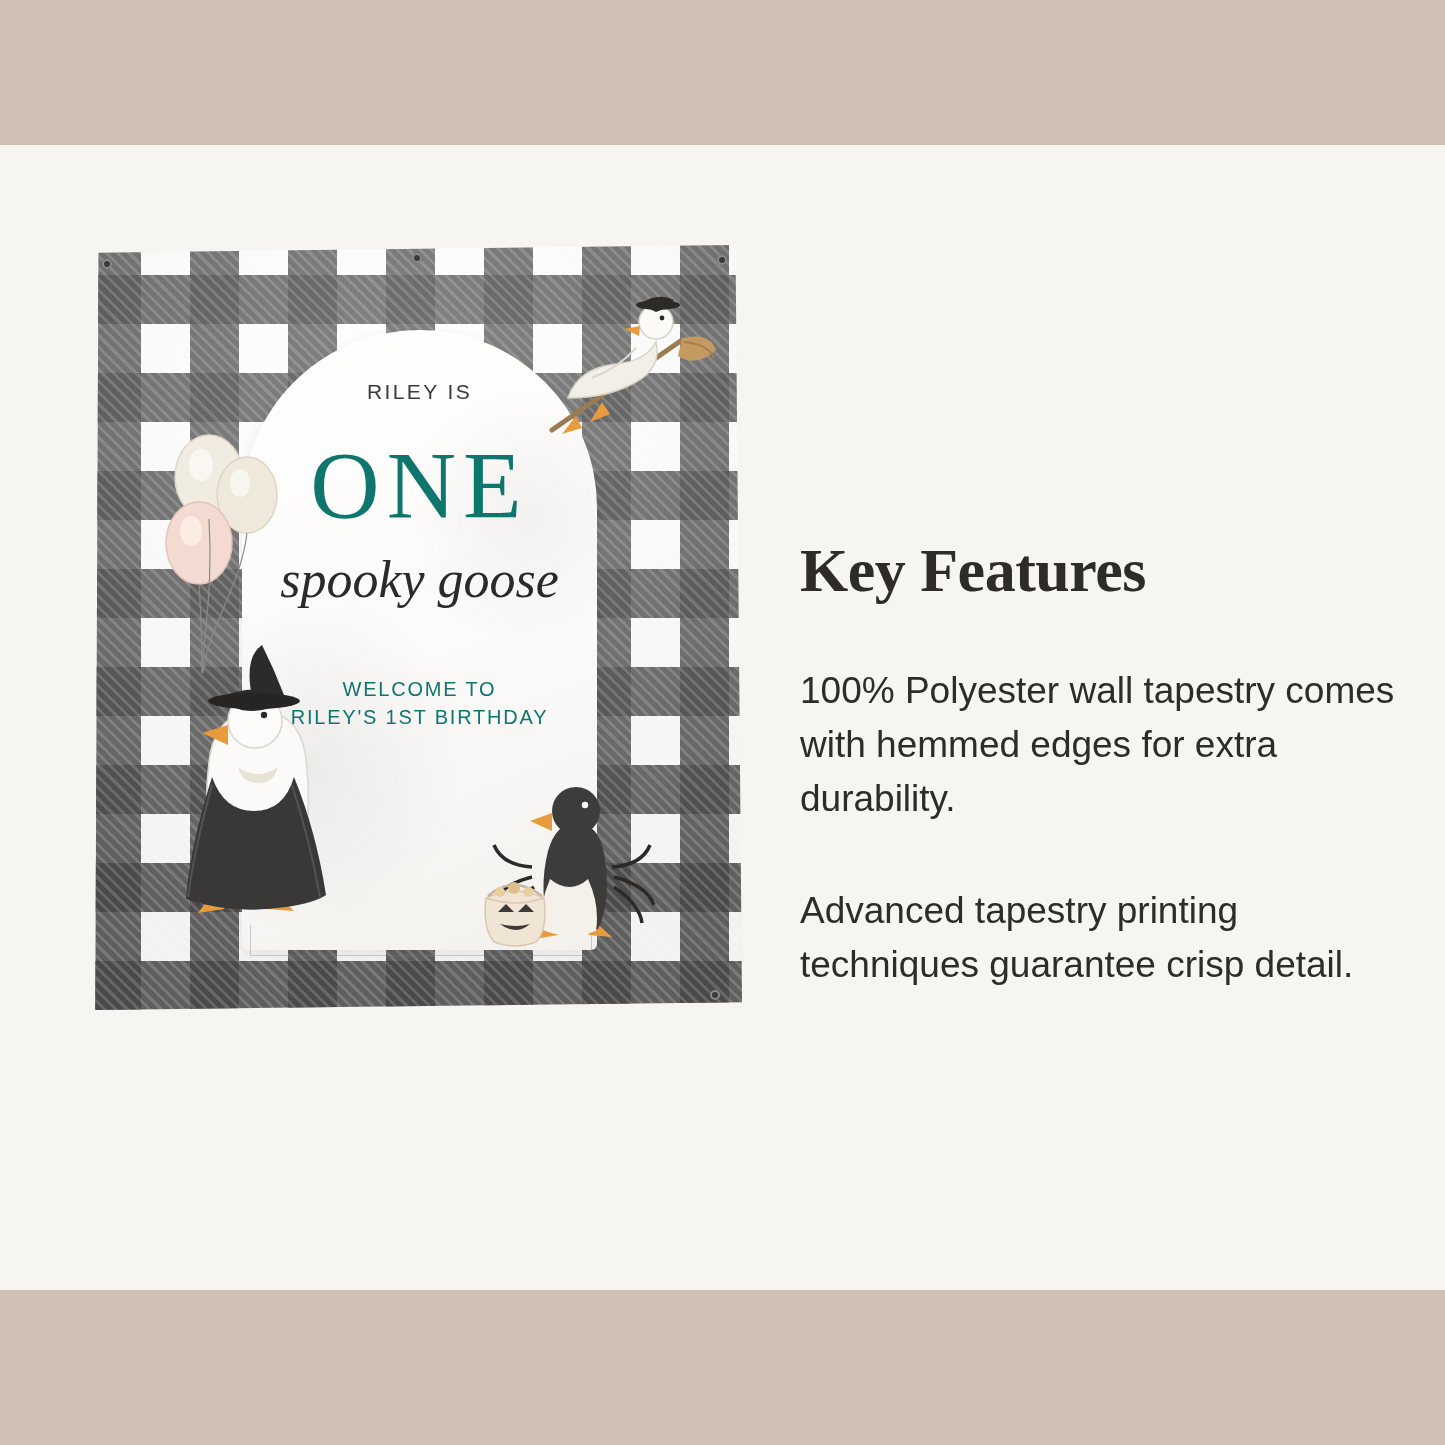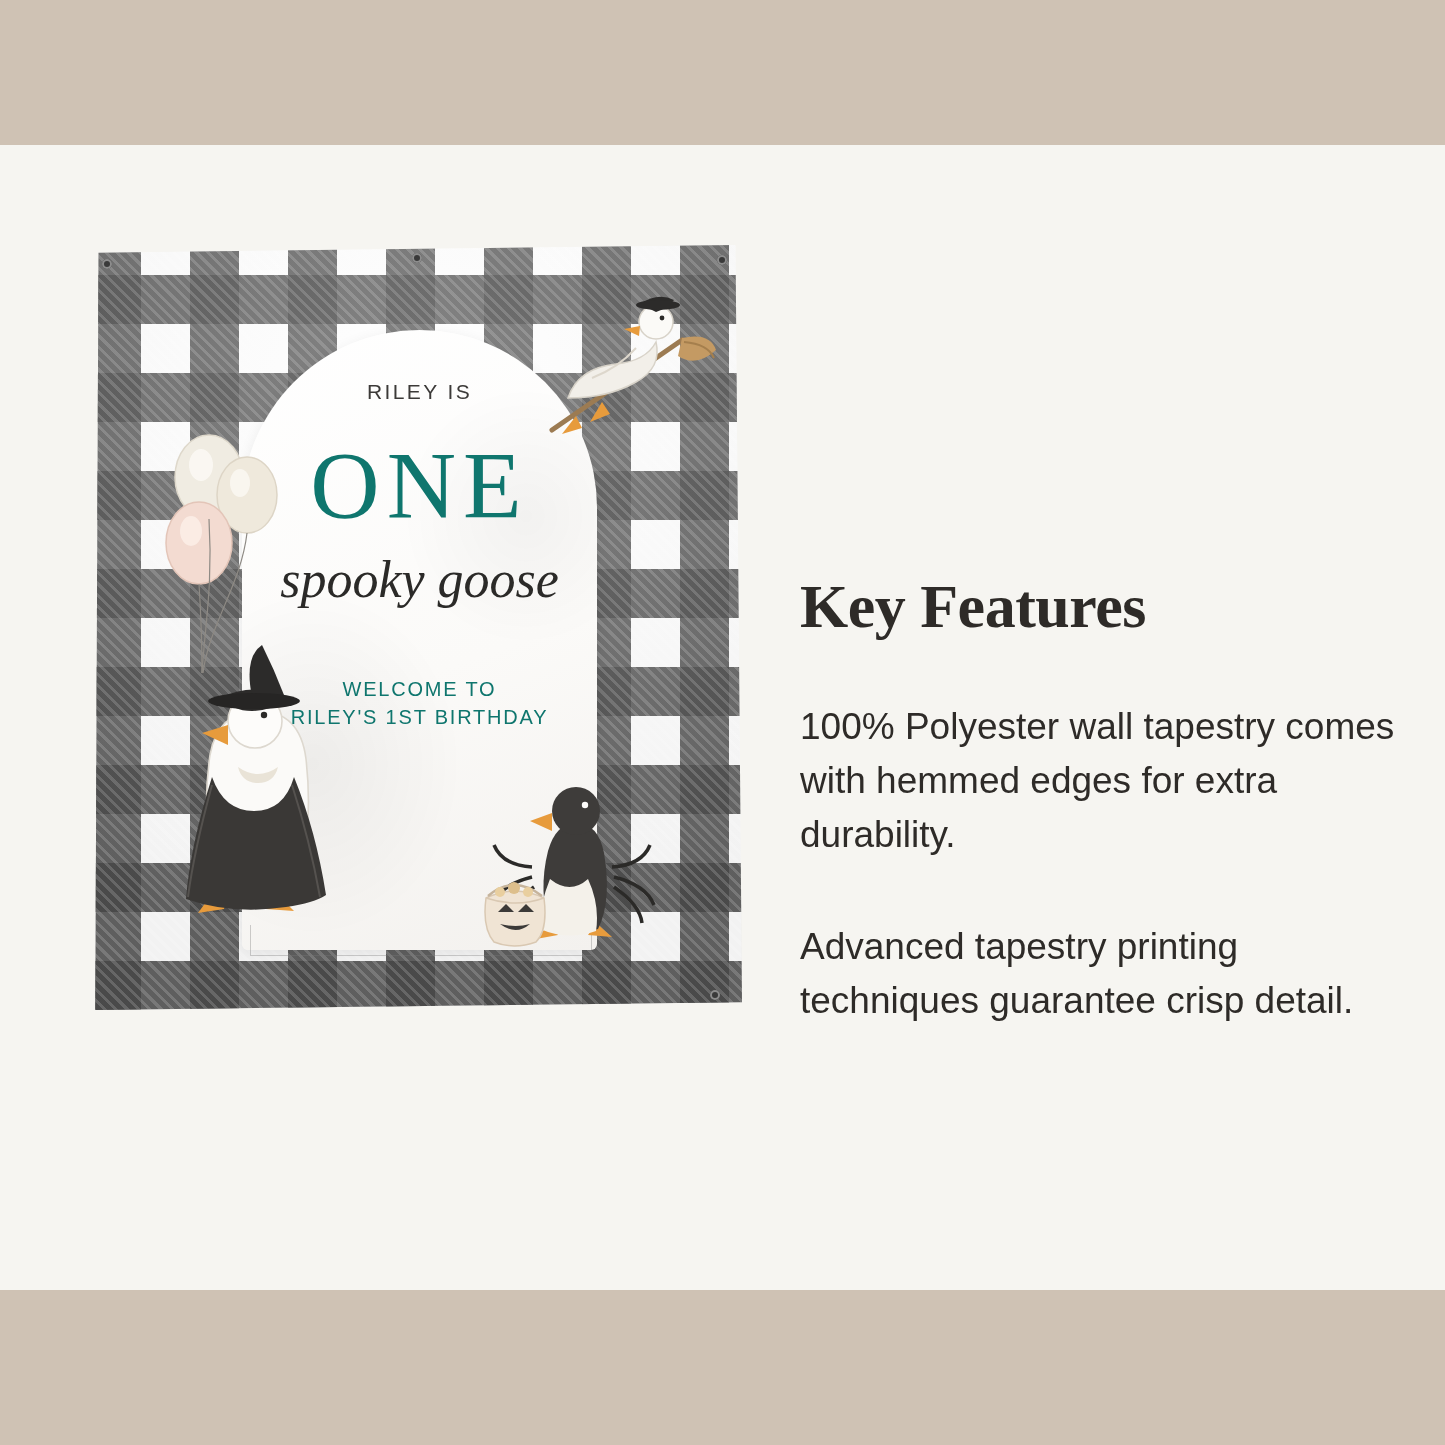--- a/index.html
+++ b/index.html
@@ -161,21 +161,20 @@
   .goose-fly   { position: absolute; left: 440px; top: 35px; width: 190px; height: 180px; }
   .goose-spider{ position: absolute; left: 400px; top: 510px; width: 170px; height: 185px; }
   .pumpkin-pail{ position: absolute; left: 382px; top: 625px; width: 82px; height: 78px; }
 
   
   .features {
     position: absolute;
     left: 800px;
     top: 390px;
     width: 610px;
-    margin-top: 36px;
   }
   .features-title {
     font-family: "Liberation Serif", serif;
     font-weight: bold;
     font-size: 62px;
     color: #2e2b28;
     letter-spacing: -0.5px;
     margin: 0 0 58px 0;
   }
   .feature-para {

